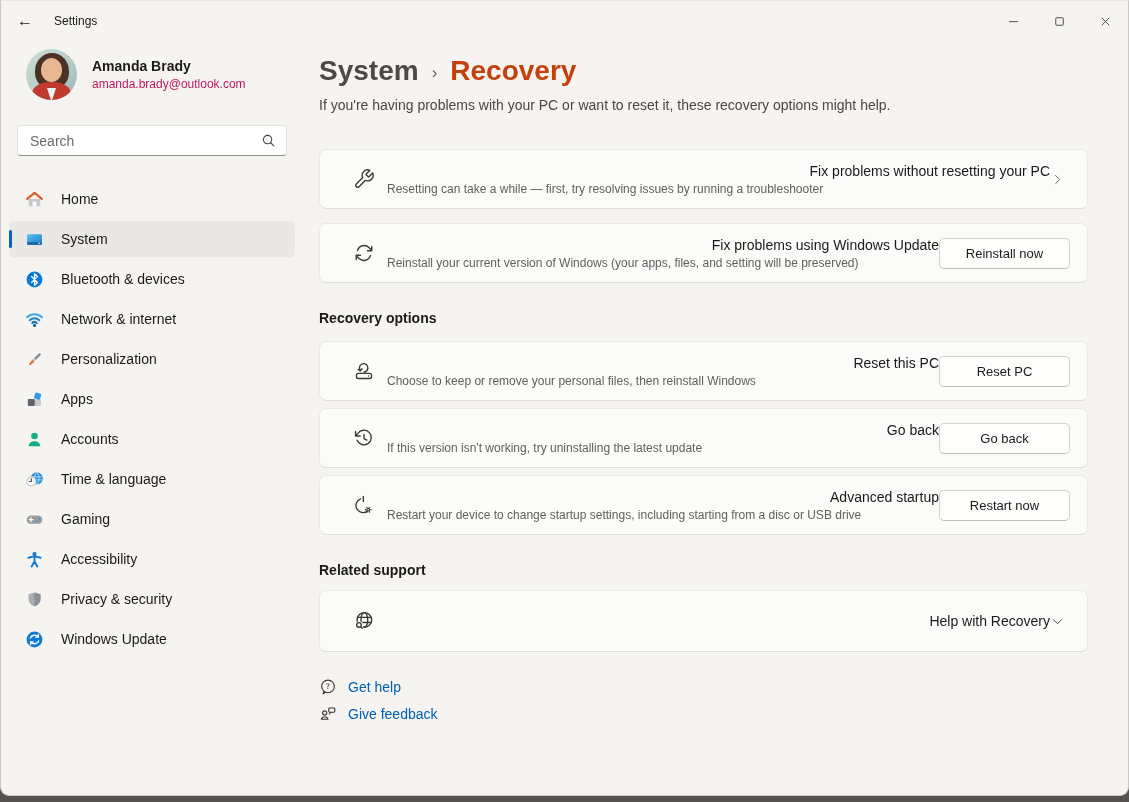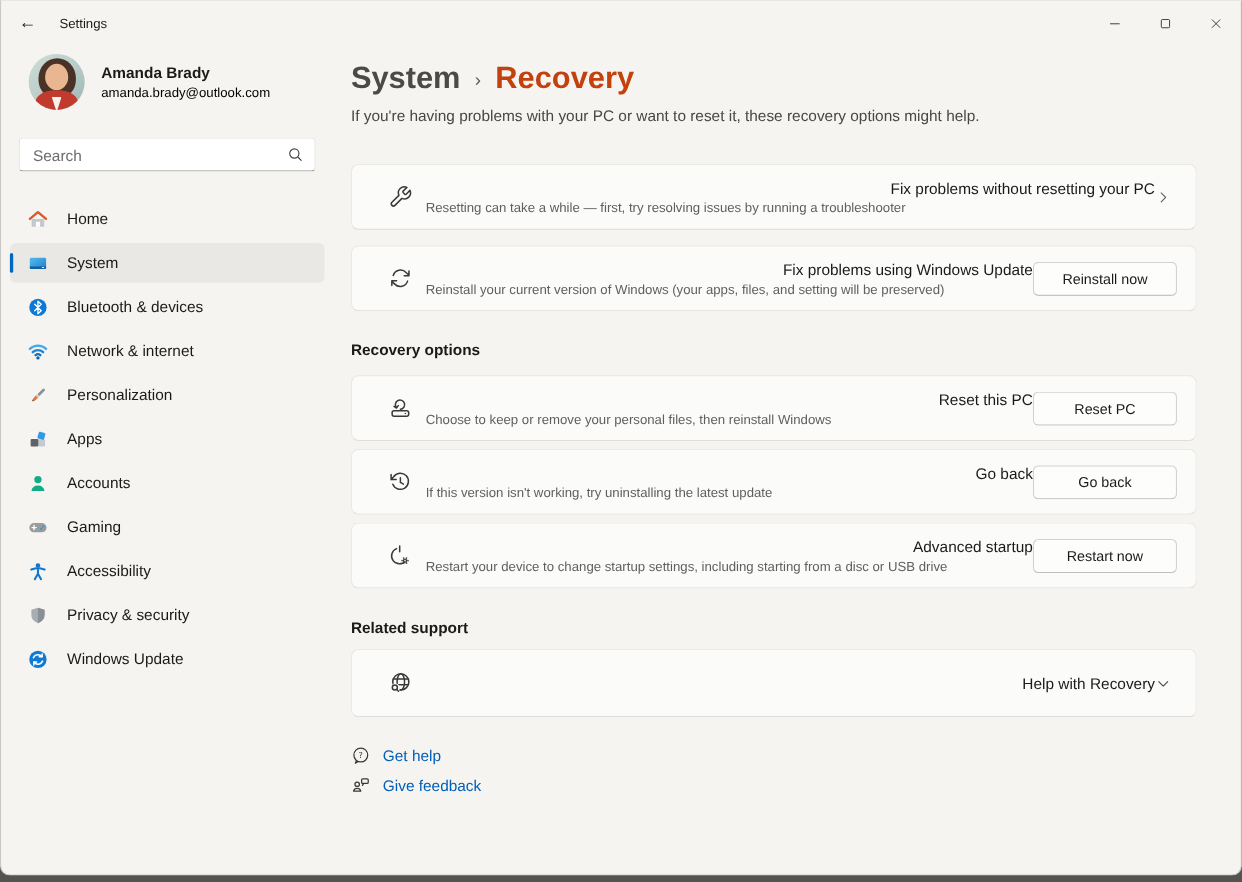--- a/index.html
+++ b/index.html
@@ -32,21 +32,21 @@
   .avatar {
     width: 51px; height: 51px; border-radius: 50%; position: relative; overflow: hidden;
     background: linear-gradient(135deg, #cfdcd6 0%, #b7ccc8 55%, #9db4b4 100%);
     flex: 0 0 51px;
   }
   .avatar .hair { position: absolute; left: 9px; top: 4px; width: 34px; height: 36px; border-radius: 50% 50% 45% 45%; background: #4a3226; }
   .avatar .face { position: absolute; left: 15px; top: 9px; width: 21px; height: 24px; border-radius: 50%; background: #e8b792; }
   .avatar .body { position: absolute; left: 6px; bottom: -8px; width: 39px; height: 26px; border-radius: 45% 45% 0 0; background: #c03a2e; }
   .avatar .shirt { position: absolute; left: 21px; bottom: -2px; width: 9px; height: 14px; background: #f5f2ee; clip-path: polygon(50% 100%, 0 0, 100% 0); }
   .profile-name { font-size: 14px; font-weight: bold; color: #1b1a19; }
-  .profile-email { font-size: 12px; color: #000000; margin-top: 3px; }
+  .profile-email { font-size: 12px; color: #be185d; margin-top: 3px; }
   .search-box {
     margin: 25px 16px 0 16px; height: 31px; background: #ffffff;
     border: 1px solid #e4e2df; border-bottom: 1px solid #908e8b; border-radius: 4px;
     display: flex; align-items: center; padding: 0 10px 0 12px;
   }
   .search-box input {
     flex: 1; border: none; outline: none; background: transparent;
     font-size: 14px; color: #1b1a19; font-family: inherit;
   }
   .search-box input::placeholder { color: #6e6c69; }
@@ -229,20 +229,31 @@
       <div class="nav-item">
         <span class="nav-ico">
           <svg viewBox="0 0 20 20">
               <circle cx="10" cy="6.3" r="3.5" fill="#11ad86"></circle>
               <path d="M3.7 17.2a6.4 6.4 0 0 1 12.6 0z" fill="#11ad86"></path>
             </svg>
         </span>
         <span>Accounts</span>
       </div>
 
+      <div class="nav-item">
+        <span class="nav-ico">
+          <svg viewBox="0 0 20 20">
+              <circle cx="12.4" cy="8.8" r="6.4" fill="#2a8fdc"></circle>
+              <path d="M6.3 7.2h12.2M6.3 10.4h12.2M12.4 2.4a9.5 9.5 0 0 0 0 12.8M12.4 2.4a9.5 9.5 0 0 1 0 12.8" fill="none" stroke="#bfe0f6" stroke-width=".9"></path>
+              <circle cx="6.7" cy="12.1" r="4.9" fill="#f4f6f7" stroke="#b2b8bd" stroke-width="1"></circle>
+              <path d="M6.7 9.3v2.8H4.6" fill="none" stroke="#4f565c" stroke-width="1.3" stroke-linecap="round" stroke-linejoin="round"></path>
+            </svg>
+        </span>
+        <span>Time &amp; language</span>
+      </div>
 
       <div class="nav-item">
         <span class="nav-ico">
           <svg viewBox="0 0 20 20">
               <rect x="1.8" y="5.8" width="16.4" height="8.8" rx="4.4" fill="#9b9b9b"></rect>
               <path d="M6.3 8.1v4M4.3 10.1h4" stroke="#ffffff" stroke-width="1.3" stroke-linecap="round"></path>
               <circle cx="13" cy="11.5" r="1.1" fill="#2f9be6"></circle>
               <circle cx="15" cy="9.3" r="1.1" fill="#2f9be6"></circle>
             </svg>
         </span>

